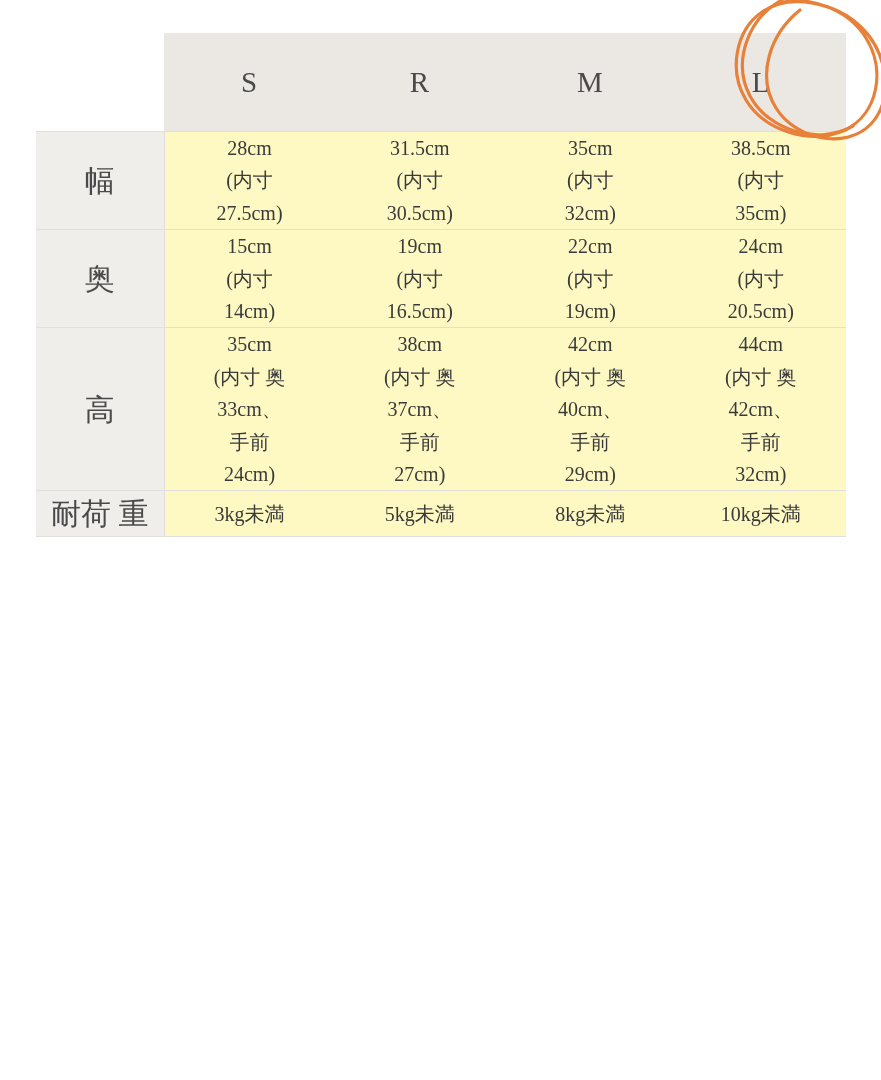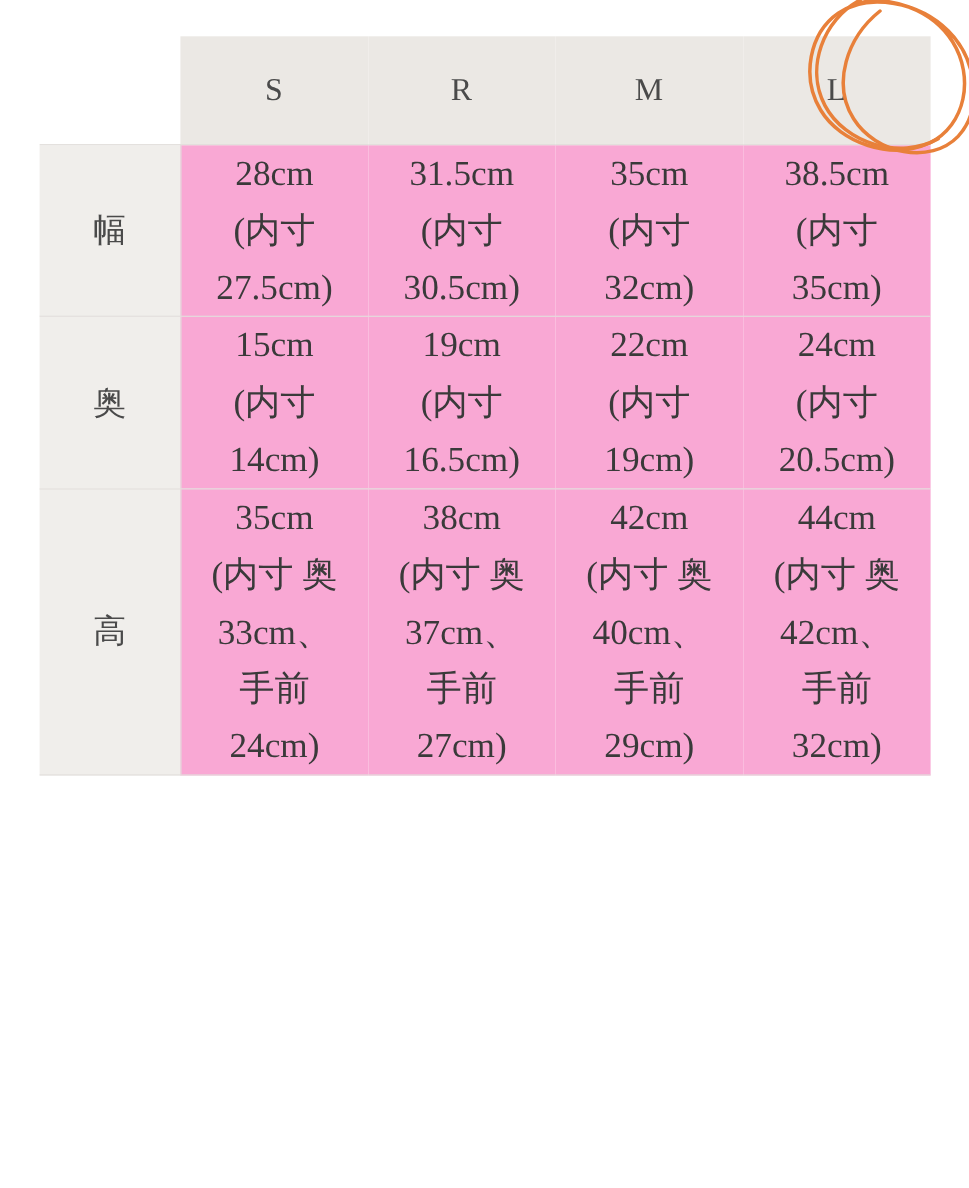--- a/index.html
+++ b/index.html
@@ -60,22 +60,22 @@
   .row-label {
     background: #f0eeeb;
     font-size: 30px;
     color: #4a4a4a;
     line-height: 1.5;
     padding: 0 6px;
   }
 
   
   .value-cell {
-    background: #f9a8d4;
-    font-size: 32px;
+    background: #fef9c3;
+    font-size: 20px;
     color: #3a3a3a;
     line-height: 1.62;
     padding: 18px 4px;
     white-space: pre-line;
   }
 
   
   tr.data-row td {
     border-bottom: 1px solid #e2dedb;
   }
@@ -180,20 +180,28 @@
 (内寸 奥
 40cm、
 手前
 29cm)</td>
         <td class="value-cell">44cm
 (内寸 奥
 42cm、
 手前
 32cm)</td>
       </tr>
+      <tr class="data-row">
+        <td class="row-label">耐荷
+重</td>
+        <td class="value-cell">3kg未満</td>
+        <td class="value-cell">5kg未満</td>
+        <td class="value-cell">8kg未満</td>
+        <td class="value-cell">10kg未満</td>
+      </tr>
     </tbody>
   </table>
 
   <div class="annotation">
     <svg viewBox="0 0 240 175" xmlns="http://www.w3.org/2000/svg" aria-hidden="true">
       <path d="M150 20 C 120 44, 106 86, 126 118 C 146 150, 196 160, 221 134 C 244 109, 238 64, 212 38 C 186 12, 140 3, 112 22 C 86 40, 78 80, 96 110 C 114 140, 160 156, 195 140 C 228 124, 236 80, 216 48 C 198 19, 158 4, 126 14"></path>
       <path d="M132 10 C 98 28, 82 72, 100 106 C 118 140, 168 156, 203 136"></path>
     </svg>
   </div>
 

